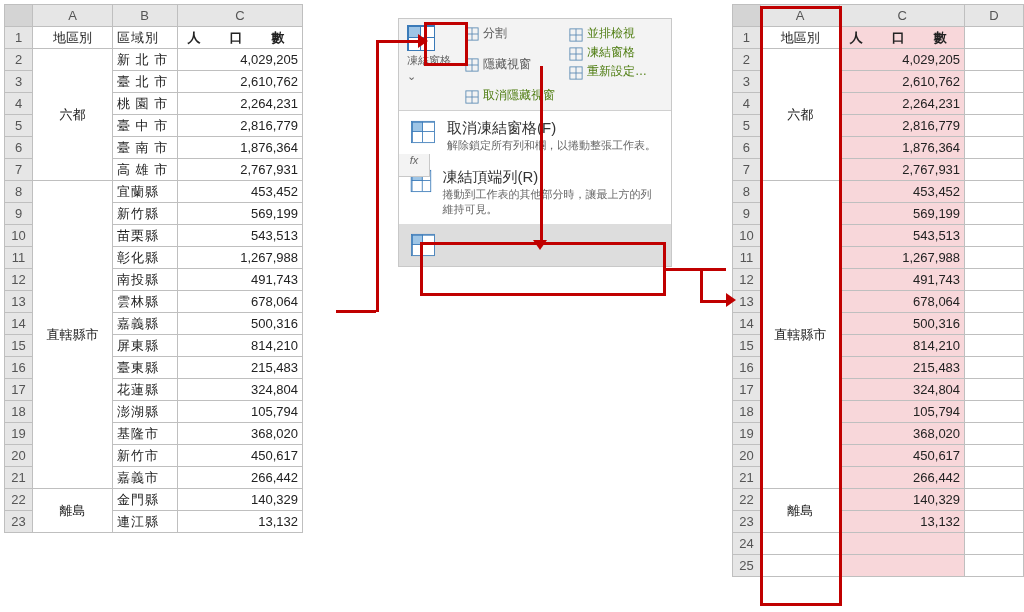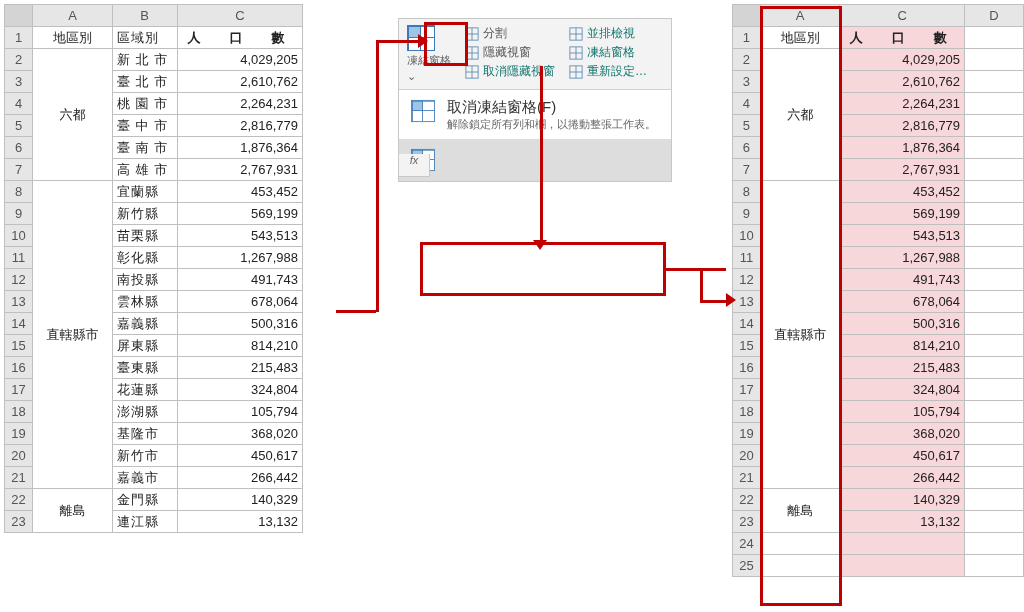--- a/index.html
+++ b/index.html
@@ -22,21 +22,21 @@
   .redbox{position:absolute;border:3px solid #c00000;box-sizing:border-box;pointer-events:none;}
   
   .arrowH{position:absolute;background:#c00000;height:3px;}
   .arrowV{position:absolute;background:#c00000;width:3px;}
   .arrowHead{position:absolute;width:0;height:0;}
   
   .panel{position:absolute;border:1px solid #c8c8c8;background:#f3f3f3;font-size:12px;color:#333;}
   .panel .ribbonRow{display:flex;align-items:flex-start;padding:6px 8px;gap:14px;}
   .panel .btnGroup{display:flex;flex-direction:column;align-items:flex-start;gap:2px;}
   .panel .smallItem{display:flex;align-items:center;gap:4px;color:#555;}
-  .panel .smallItem.disabled{color:#0f766e;}
+  .panel .smallItem.disabled{color:#4d7c0f;align-items:flex-end;}
   .panel .menu{background:#fff;border-top:1px solid #d0d0d0;}
   .panel .menuItem{display:flex;gap:10px;padding:8px 10px;align-items:flex-start;}
   .panel .menuItem .mt{font-size:15px;}
   .panel .menuItem .ms{font-size:11px;color:#666;line-height:1.3;}
   .panel .menuItem.hl{background:#dddddd;}
   
   .fpIcon{display:inline-block;width:26px;height:24px;position:relative;border:1px solid #3a7ab8;background:
     linear-gradient(#3a7ab8,#3a7ab8) 0 0/100% 1px no-repeat,
     linear-gradient(#3a7ab8,#3a7ab8) 0 0/1px 100% no-repeat,
     linear-gradient(#9ec5e6,#9ec5e6) 0 0/13px 12px no-repeat,
@@ -181,21 +181,21 @@
     </tbody>
   </table>
 
 <div class="panel" style="left:398px;top:18px;width:272px;">
   <div class="ribbonRow">
     <div class="btnGroup">
       <span class="fpIcon"></span>
       <span class="tiny">凍結窗格</span>
       <span class="tiny">⌄</span>
     </div>
-    <div style="display:flex;flex-direction:column;gap:2px;">
+    <div style="display:flex;flex-direction:column;gap:14px;">
       <div id="rb0" class="smallItem">
           <svg class="micon" viewBox="0 0 16 16">
             <rect x="1" y="1" width="14" height="14" fill="none" stroke="#5b8ab3"></rect>
             <line x1="8" y1="1" x2="8" y2="15" stroke="#5b8ab3"></line>
             <line x1="1" y1="8" x2="15" y2="8" stroke="#5b8ab3"></line>
           </svg>
           <span>分割</span>
         </div>
       <div id="rb1" class="smallItem">
           <svg class="micon" viewBox="0 0 16 16">
@@ -242,20 +242,27 @@
     </div>
   </div>
   <div class="menu">
     <div class="menuItem">
       <span class="fpIcon" style="transform:scale(.85);"></span>
       <div>
         <div class="mt">取消凍結窗格(F)</div>
         <div class="ms">解除鎖定所有列和欄，以捲動整張工作表。</div>
       </div>
     </div>
+    <div class="menuItem">
+      <span class="fpIcon" style="transform:scale(.85);"></span>
+      <div>
+        <div class="mt">凍結頂端列(R)</div>
+        <div class="ms">捲動到工作表的其他部分時，讓最上方的列維持可見。</div>
+      </div>
+    </div>
     <div class="menuItem hl">
       <span class="fpIcon" style="transform:scale(.85);"></span>
     </div>
   </div>
 </div>
 
 <div class="panel" style="left:398px;top:154px;width:30px;height:22px;display:flex;align-items:flex-start;justify-content:center;border-top:none;">
   <span class="tiny" style="font-style:italic;">fx</span>
 </div>
 

